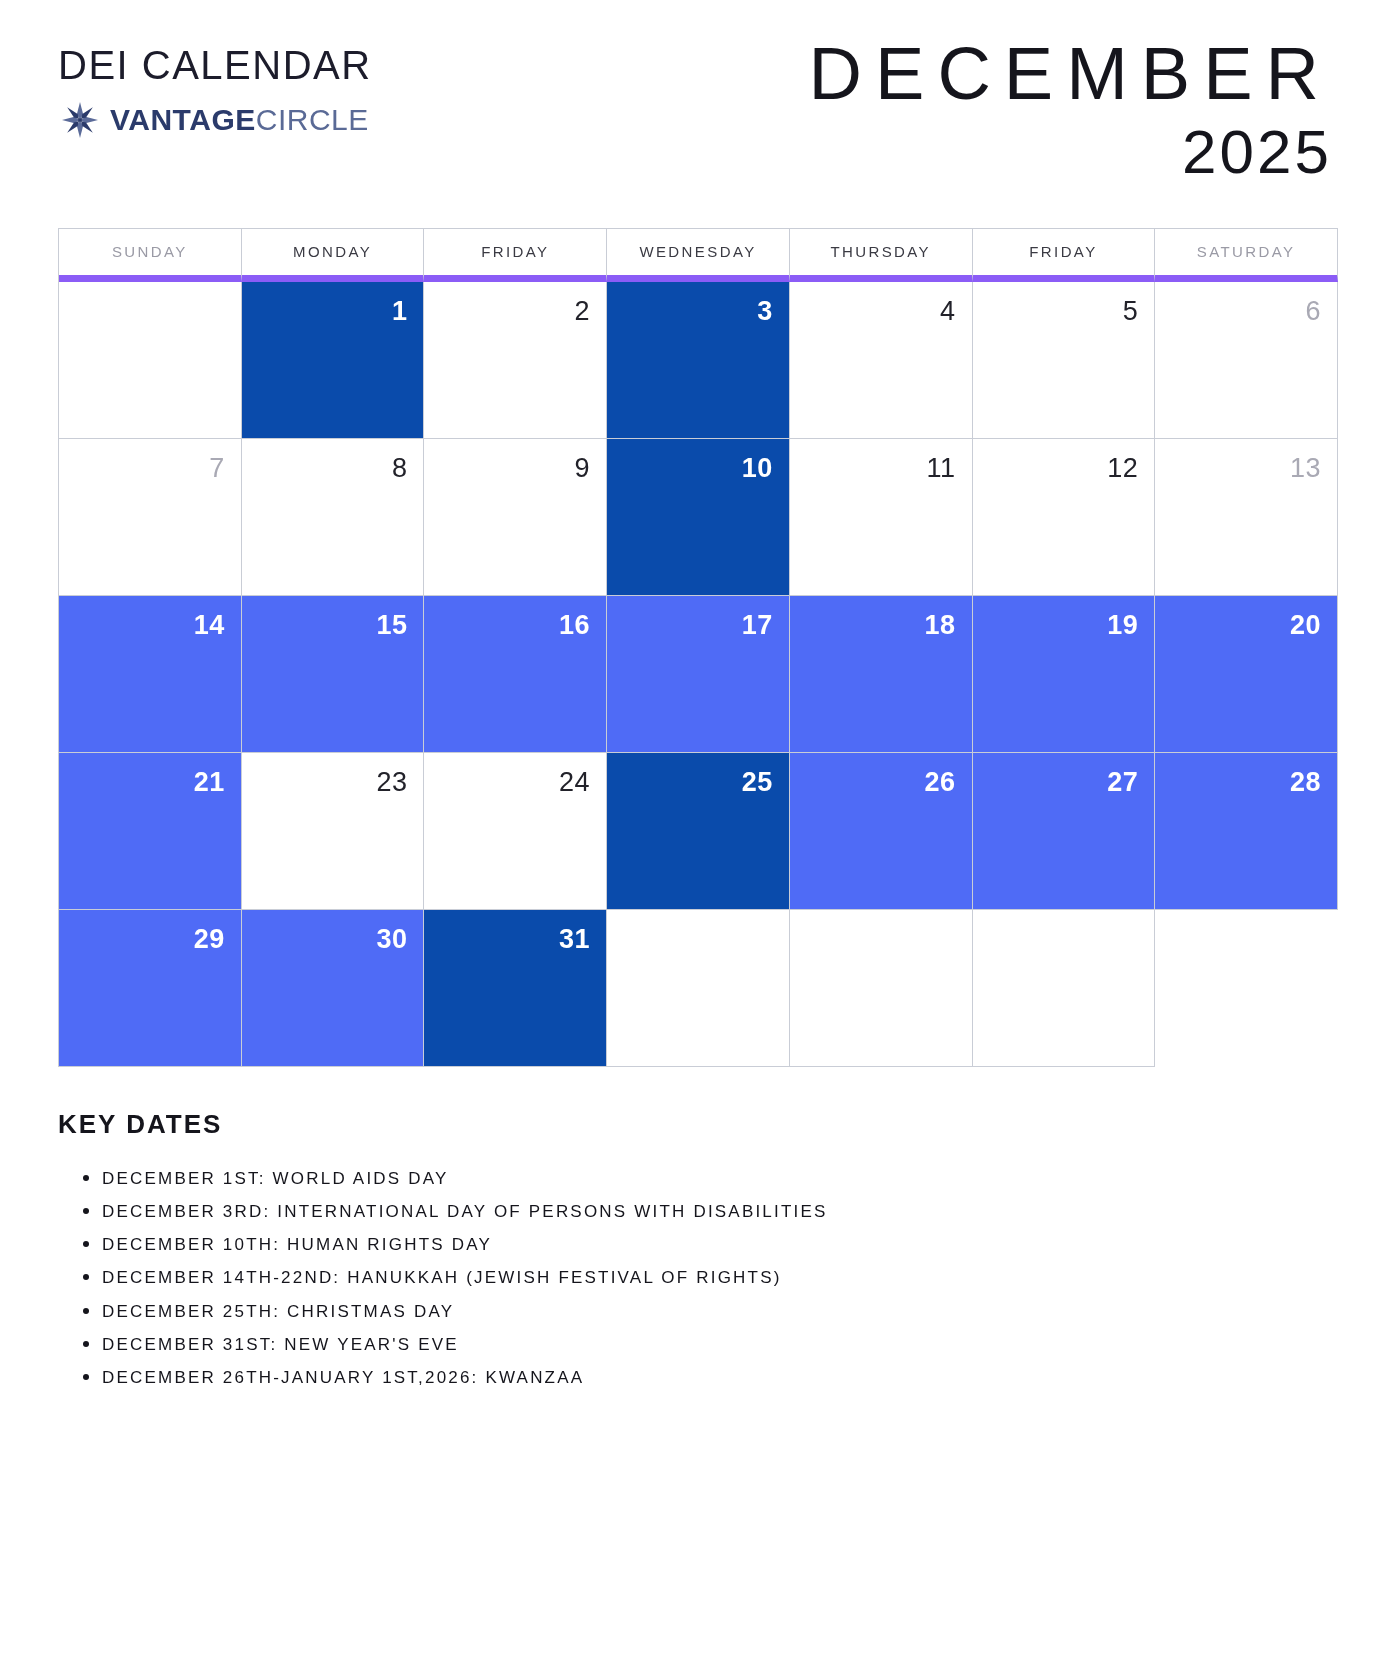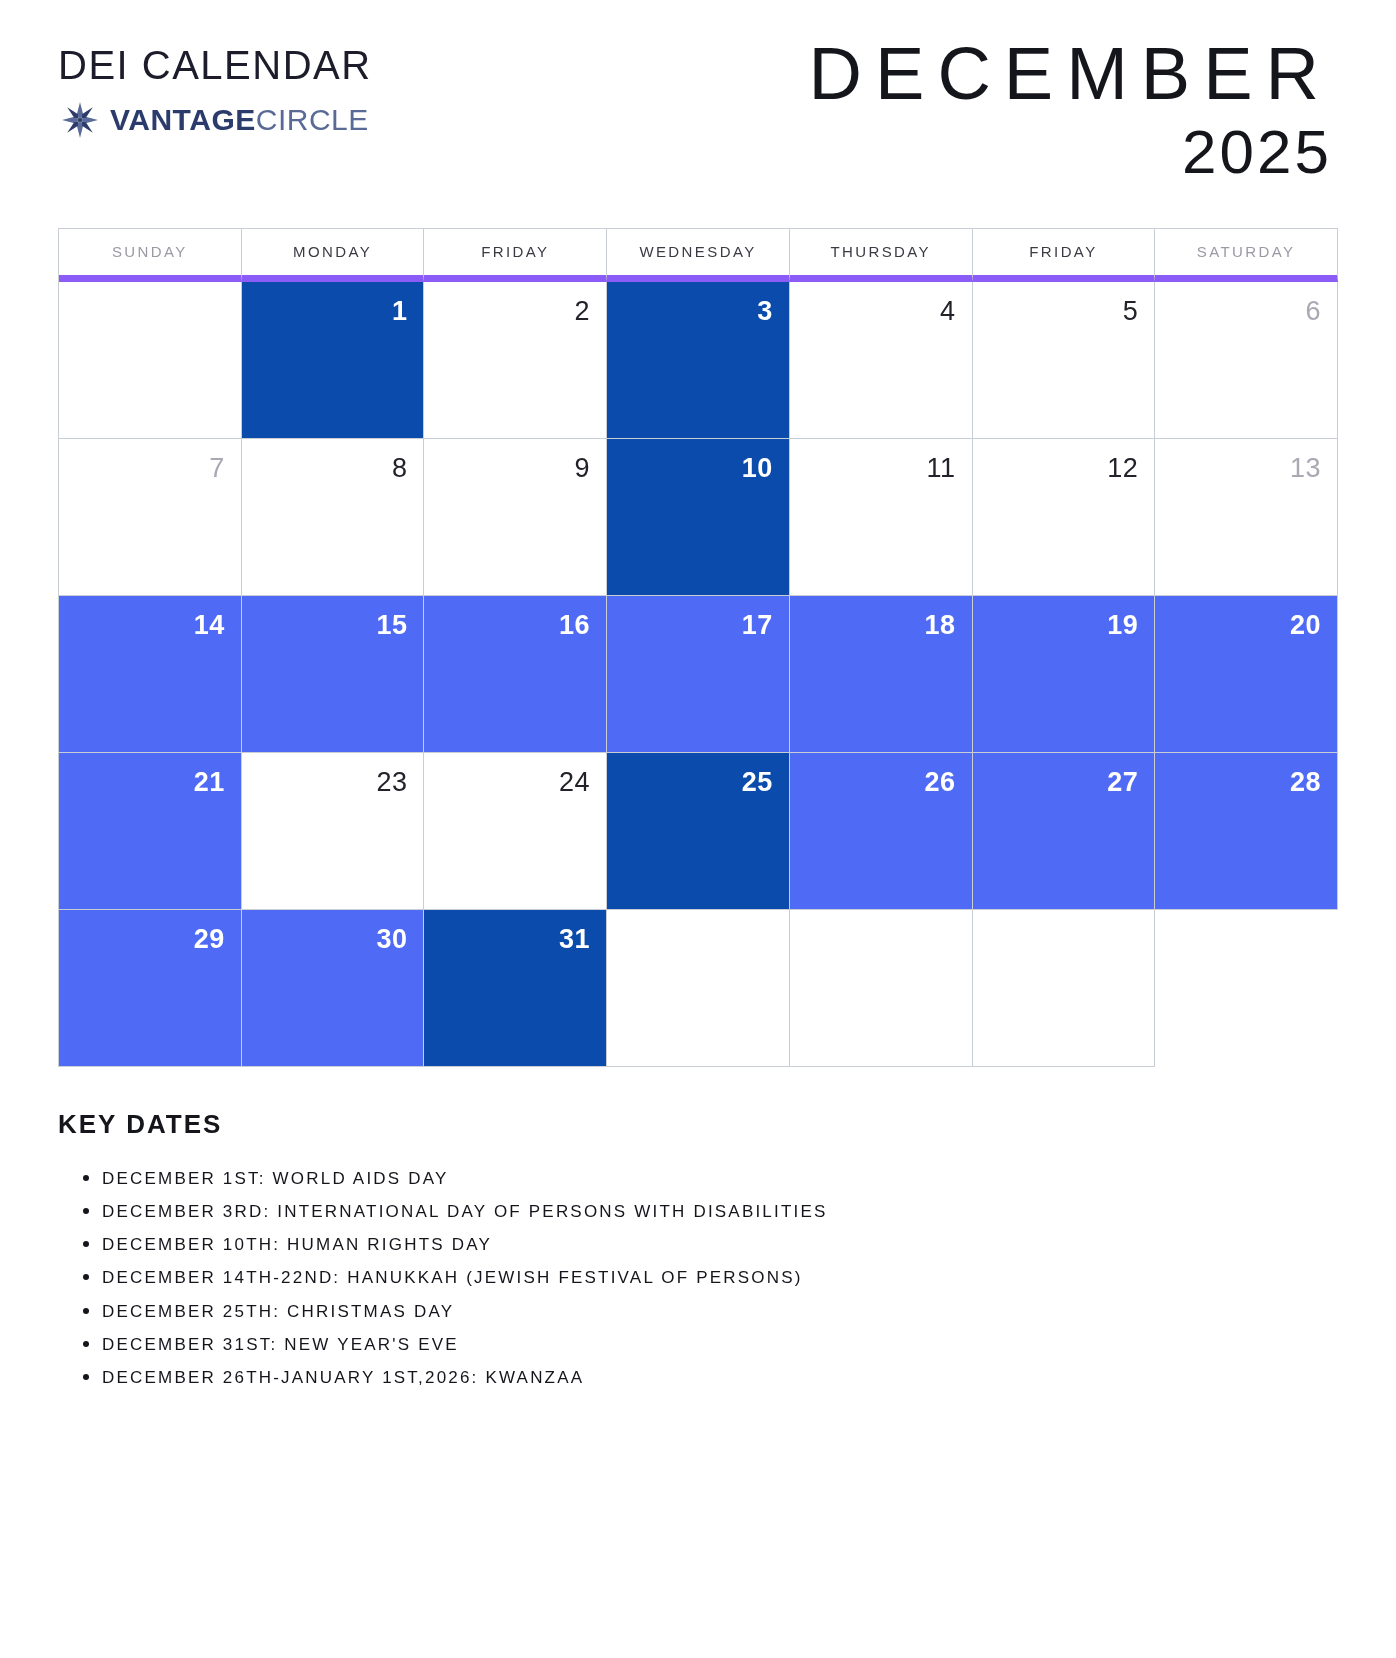--- a/index.html
+++ b/index.html
@@ -314,20 +314,20 @@
       <div class="cell empty"></div>
       <div class="cell empty"></div>
     </div>
 
   <div class="keydates">
     <h2>KEY DATES</h2>
     <ul id="key-dates-list">
         <li>DECEMBER 1ST: WORLD AIDS DAY</li>
         <li>DECEMBER 3RD: INTERNATIONAL DAY OF PERSONS WITH DISABILITIES</li>
         <li>DECEMBER 10TH: HUMAN RIGHTS DAY</li>
-        <li>DECEMBER 14TH-22ND: HANUKKAH (JEWISH FESTIVAL OF PERSONS)</li>
+        <li>DECEMBER 14TH-22ND: HANUKKAH (JEWISH FESTIVAL OF RIGHTS)</li>
         <li>DECEMBER 25TH: CHRISTMAS DAY</li>
         <li>DECEMBER 31ST: NEW YEAR'S EVE</li>
         <li>DECEMBER 26TH-JANUARY 1ST,2026: KWANZAA</li>
       </ul>
   </div>
 
 </div>
 
 </body></html>

